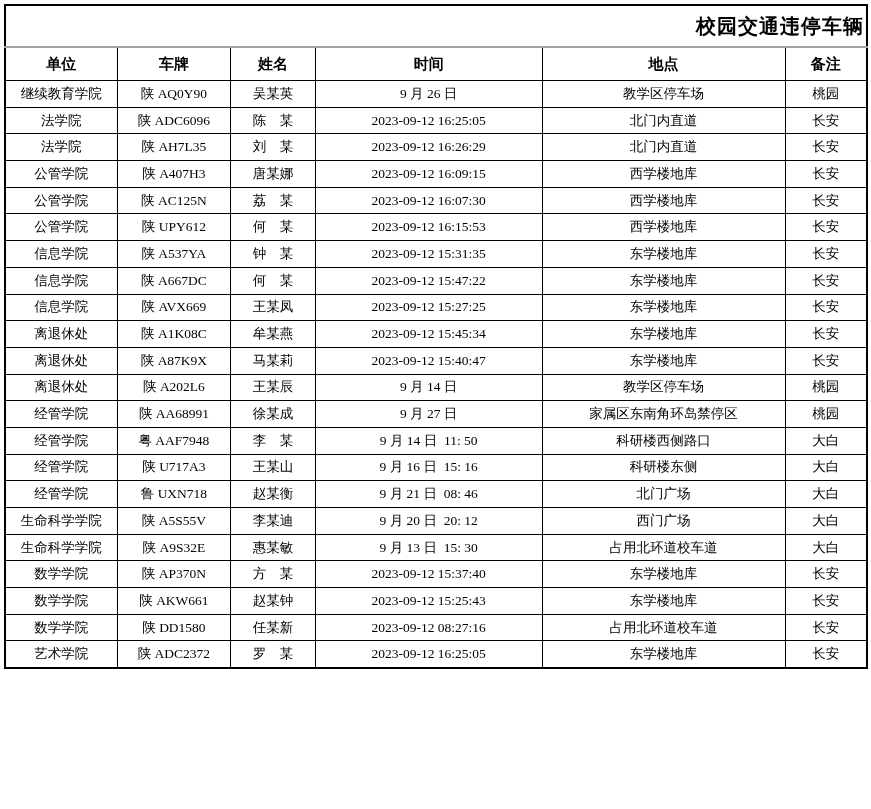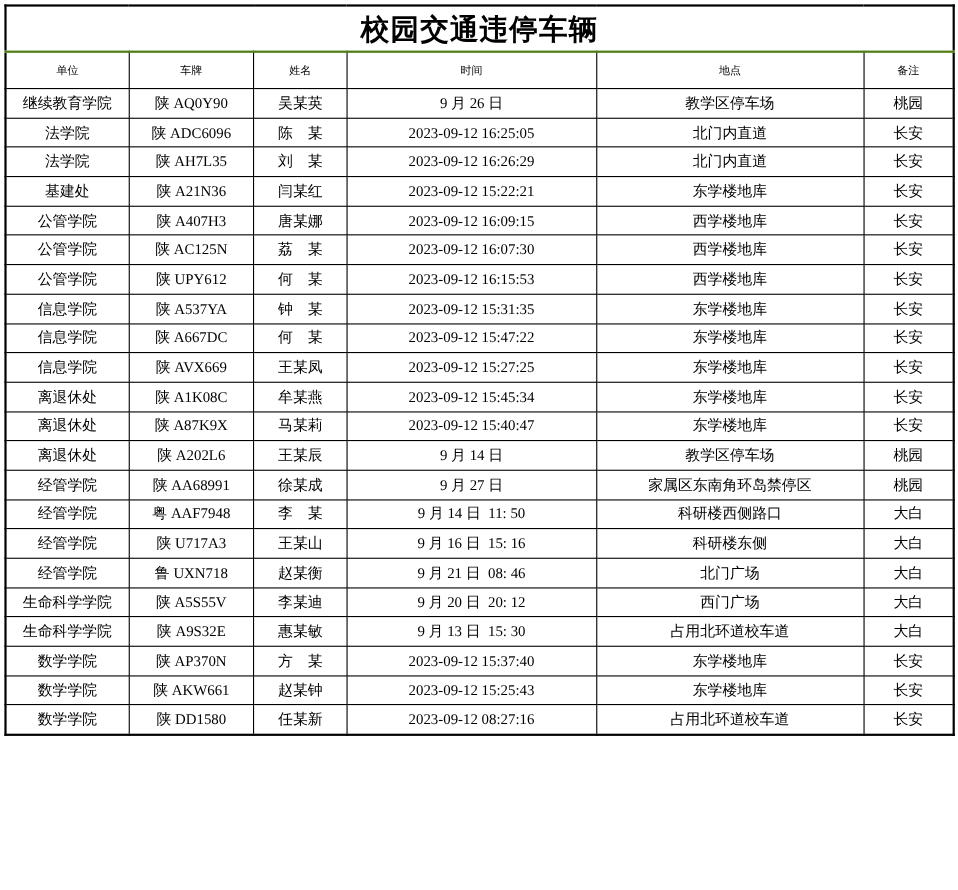--- a/index.html
+++ b/index.html
@@ -32,29 +32,30 @@
   td, th {
     text-align: center;
     vertical-align: middle;
     padding: 0 2px;
     white-space: pre;
     overflow: hidden;
     font-weight: normal;
   }
   tr.title-row td {
     height: 40px;
-    font-size: 26px;
+    font-size: 20px;
     font-weight: bold;
     letter-spacing: 1px;
-    border-bottom: 2px solid #4d7c0f;
+    border-bottom: 2px solid #a3a3a3;
+    text-align: right;
   }
   tr.header-row th {
     height: 32px;
-    font-size: 10px;
-    font-weight: normal;
+    font-size: 15px;
+    font-weight: bold;
   }
   tr.data-row td {
     height: 25.7px;
     font-size: 13.5px;
   }
   col.c-unit   { width: 13%; }
   col.c-plate  { width: 13.2%; }
   col.c-name   { width: 9.8%; }
   col.c-time   { width: 26.3%; }
   col.c-place  { width: 28.2%; }
@@ -105,28 +106,20 @@
         </tr>
         <tr class="data-row">
           <td>法学院</td>
           <td>陕 AH7L35</td>
           <td>刘　某</td>
           <td>2023-09-12 16:26:29</td>
           <td>北门内直道</td>
           <td>长安</td>
         </tr>
         <tr class="data-row">
-          <td>基建处</td>
-          <td>陕 A21N36</td>
-          <td>闫某红</td>
-          <td>2023-09-12 15:22:21</td>
-          <td>东学楼地库</td>
-          <td>长安</td>
-        </tr>
-        <tr class="data-row">
           <td>公管学院</td>
           <td>陕 A407H3</td>
           <td>唐某娜</td>
           <td>2023-09-12 16:09:15</td>
           <td>西学楼地库</td>
           <td>长安</td>
         </tr>
         <tr class="data-row">
           <td>公管学院</td>
           <td>陕 AC125N</td>
@@ -256,15 +249,23 @@
           <td>长安</td>
         </tr>
         <tr class="data-row">
           <td>数学学院</td>
           <td>陕 DD1580</td>
           <td>任某新</td>
           <td>2023-09-12 08:27:16</td>
           <td>占用北环道校车道</td>
           <td>长安</td>
         </tr>
+        <tr class="data-row">
+          <td>艺术学院</td>
+          <td>陕 ADC2372</td>
+          <td>罗　某</td>
+          <td>2023-09-12 16:25:05</td>
+          <td>东学楼地库</td>
+          <td>长安</td>
+        </tr>
       </tbody>
   </table>
 </div>
 
 </body></html>

